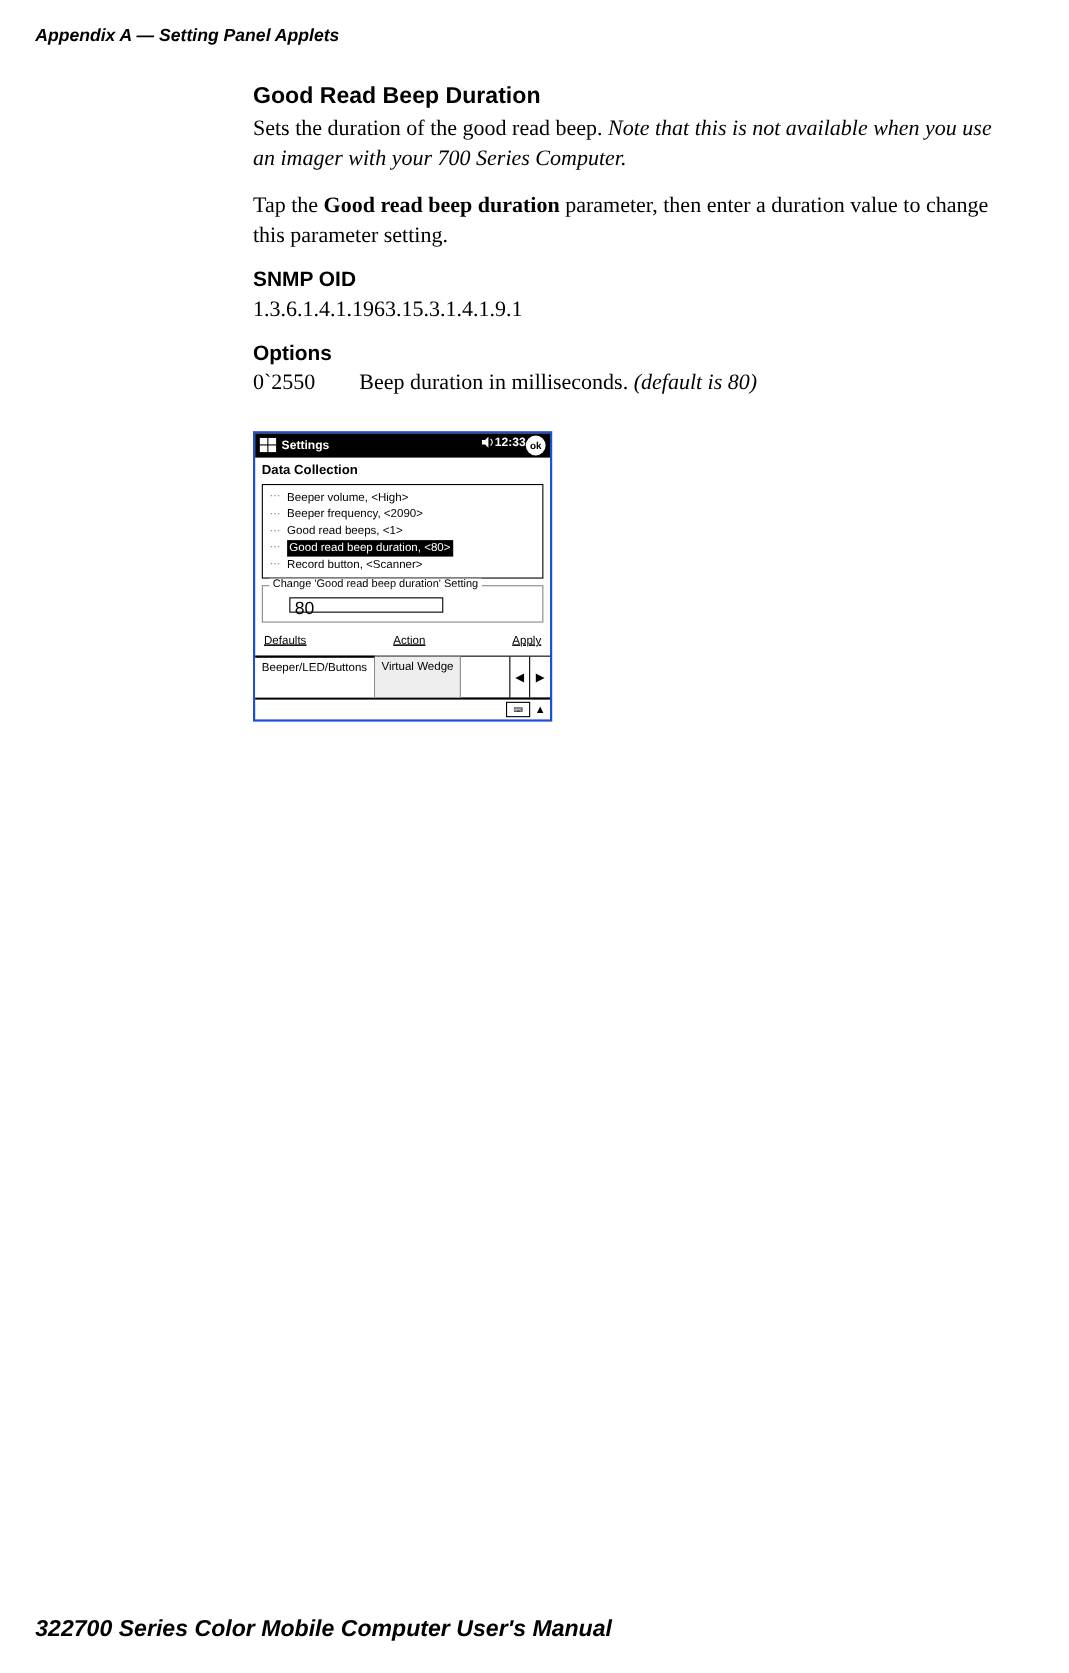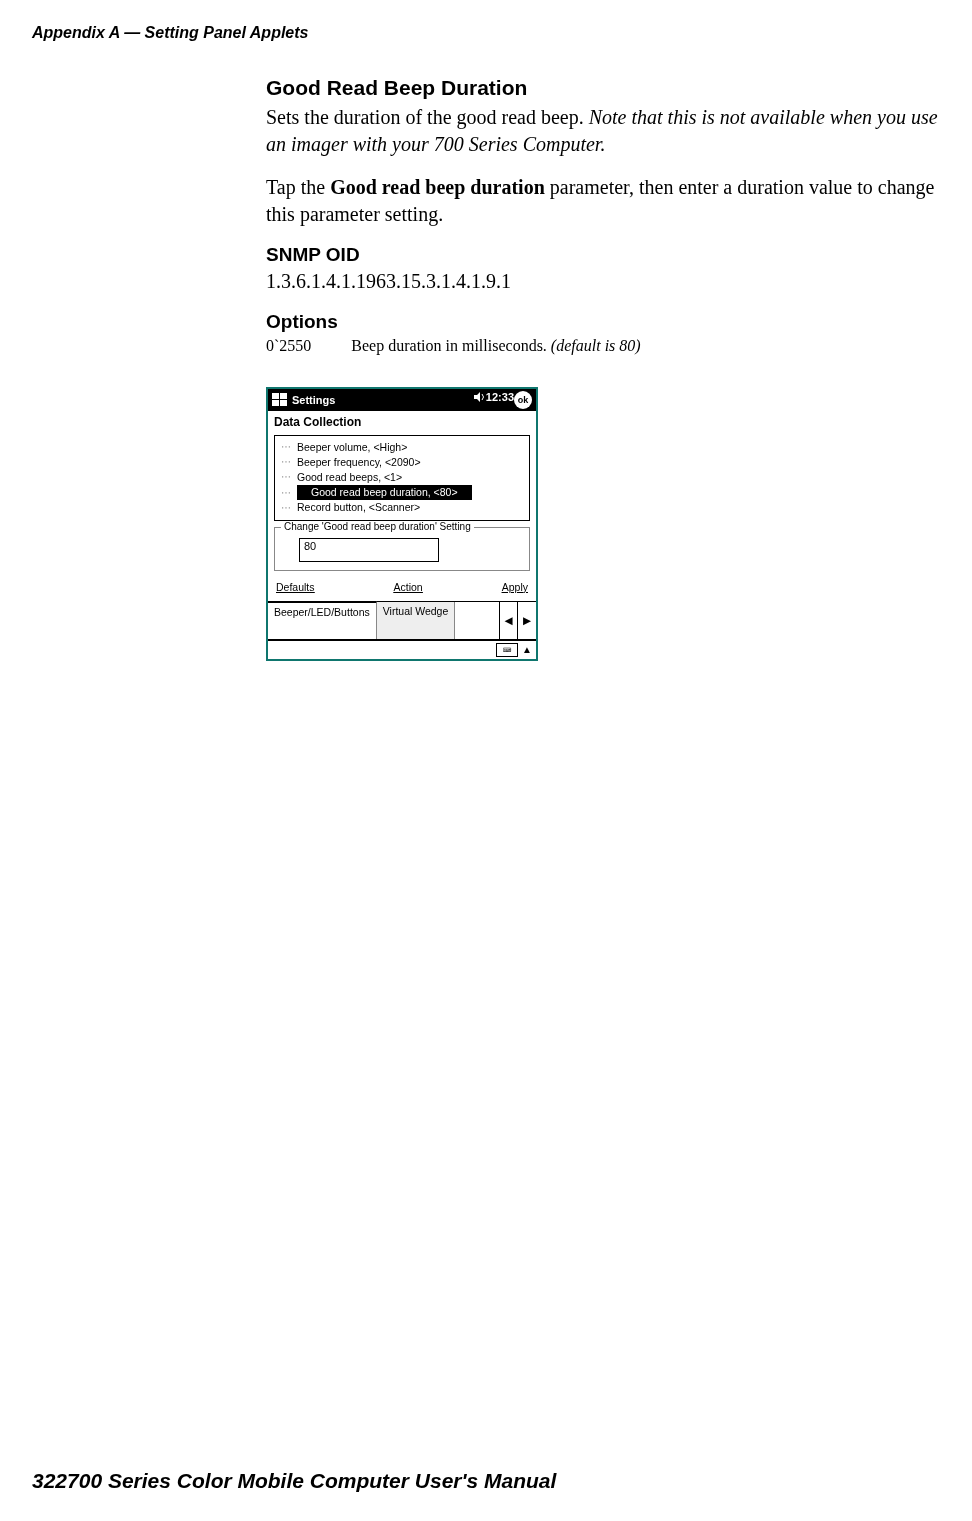--- a/index.html
+++ b/index.html
@@ -18,21 +18,20 @@
       font-family: 'Helvetica Neue', Arial, sans-serif;
       font-weight: 700;
       font-style: italic;
       font-size: 16px;
     }
     .content {
       position: absolute;
       top: 76px;
       left: 230px;
       width: 680px;
-      margin-left: 36px;
     }
     .h-bold {
       font-family: 'Helvetica Neue', Arial, sans-serif;
       font-weight: 800;
       font-size: 21px;
       margin-bottom: 4px;
     }
     .body-text {
       font-size: 20px;
       line-height: 1.35;
@@ -40,25 +39,25 @@
     }
     .italic { font-style: italic; }
     .subhead {
       font-family: 'Helvetica Neue', Arial, sans-serif;
       font-weight: 800;
       font-size: 19px;
       margin-top: 6px;
       margin-bottom: 2px;
     }
     .bold-serif { font-weight: 700; }
-    .options-row { display: flex; gap: 40px; font-size: 16px; line-height: 1.35; }
+    .options-row { display: flex; gap: 40px; font-size: 20px; line-height: 1.35; }
     .screenshot {
       margin-top: 30px;
       width: 272px;
-      border: 2px solid #0f766e;
+      border: 2px solid #1d4ed8;
       background: #fff;
       font-family: 'Tahoma', Arial, sans-serif;
       font-size: 11px;
     }
     .ss-topbar {
       background: #000;
       color: #fff;
       height: 22px;
       display: flex;
       align-items: center;
@@ -89,38 +88,38 @@
     }
     .tree-item { display: flex; align-items: center; }
     .tree-branch {
       width: 16px;
       flex-shrink: 0;
       color: #888;
       font-size: 10px;
       position: relative;
     }
     .tree-item .selected {
-      background: #000; color: #fff; padding: 0 14px;
+      background: #000; color: #fff; padding: 0 2px;
     }
     .change-group {
       margin: 4px 6px 4px;
       border: 1px solid #888;
       padding: 10px 24px 8px;
       position: relative;
       font-size: 10.5px;
     }
     .change-legend {
       position: absolute; top: -7px; left: 6px; background: #fff; padding: 0 3px; font-size: 10px;
     }
     .change-input {
       border: 1px solid #000;
       width: 140px;
-      height: 24px;
+      height: 14px;
       padding: 1px 4px;
-      font-size: 11px;
+      font-size: 16px;
     }
     .btn-row {
       display: flex; justify-content: space-between; padding: 6px 8px 8px;
       font-size: 10.5px;
     }
     .btn-link { text-decoration: underline; cursor: pointer; }
     .ss-tabs {
       display: flex; align-items: stretch;
       border-top: 1px solid #000;
       height: 38px;

